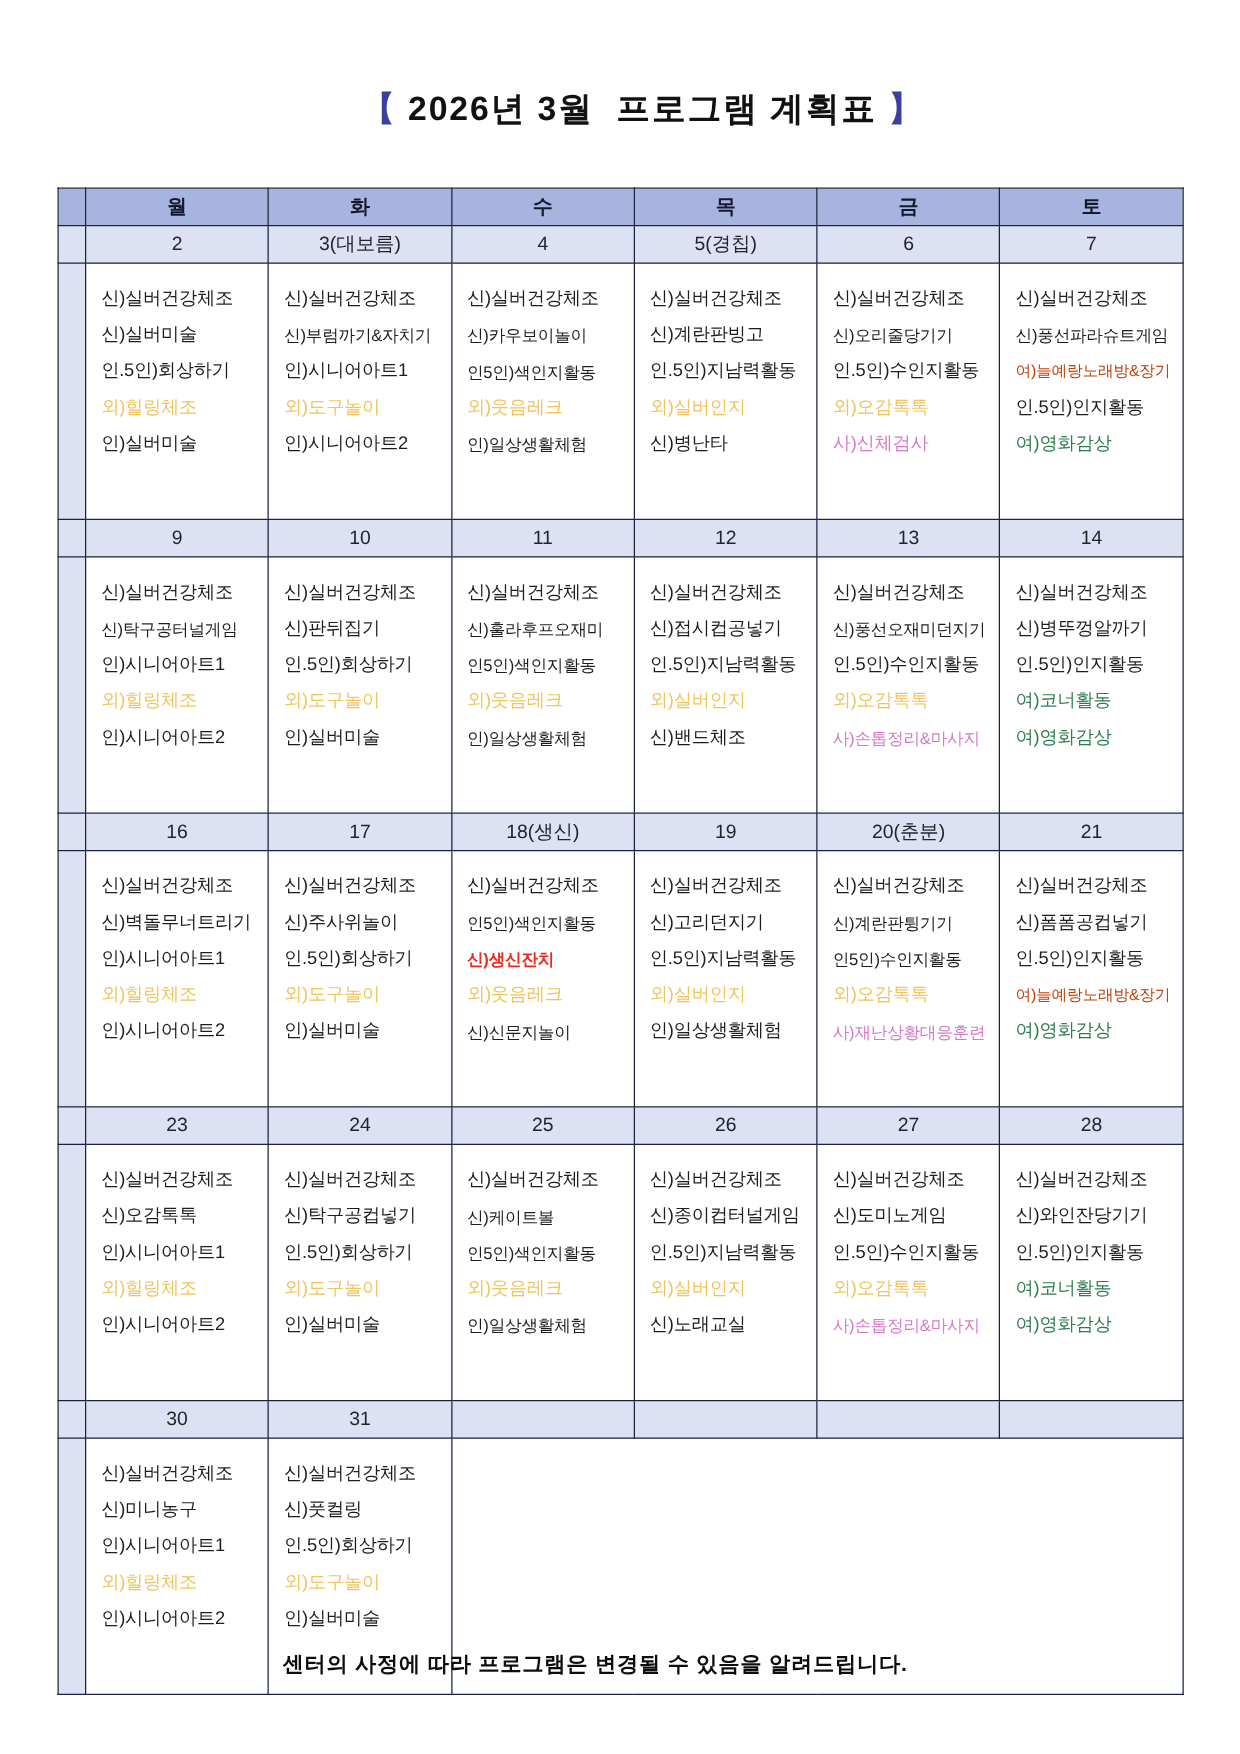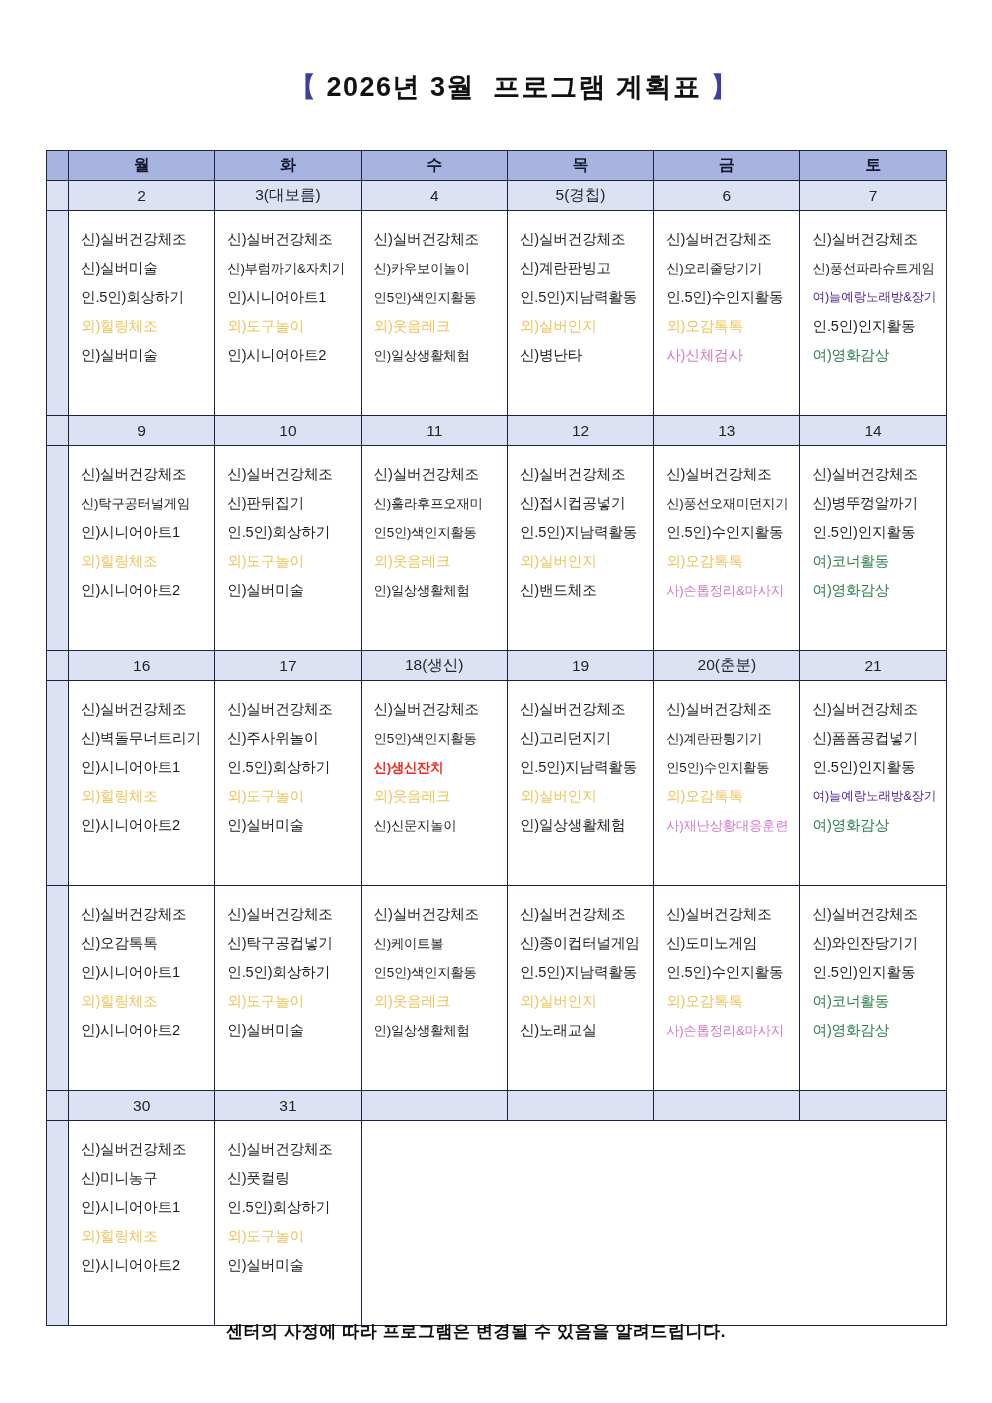--- a/index.html
+++ b/index.html
@@ -105,21 +105,21 @@
   .prog {
     font-size: 14.6px;
     line-height: 29px;
     white-space: nowrap;
     letter-spacing: -0.2px;
   }
   .c-black  { color: #1d1d1d; }
   .c-gold   { color: #f0c45c; }
   .c-pink   { color: #d57ac6; }
   .c-green  { color: #2e7d4f; }
-  .c-sage   { color: #4c1d95; font-size: 12.6px; }
+  .c-sage   { color: #c2410c; font-size: 12.6px; }
   .c-red    { color: #ee2a21; font-weight: bold; }
   .sq       { font-size: 13.3px; }
 
   
   .footer-note {
     position: absolute;
     left: 0;
     right: 0;
     top: 1308px;
     text-align: center;
@@ -319,20 +319,29 @@
             <div class="prog c-pink sq">사)재난상황대응훈련</div>
           </td>
           <td>
             <div class="prog c-black">신)실버건강체조</div>
             <div class="prog c-black">신)폼폼공컵넣기</div>
             <div class="prog c-black">인.5인)인지활동</div>
             <div class="prog c-sage">여)늘예랑노래방&amp;장기</div>
             <div class="prog c-green">여)영화감상</div>
           </td>
         </tr>
+        <tr class="dates">
+          <td class="gutter-cell"></td>
+          <td class="d-plain">23</td>
+          <td class="d-plain">24</td>
+          <td class="d-plain">25</td>
+          <td class="d-plain">26</td>
+          <td class="d-plain">27</td>
+          <td class="d-plain">28</td>
+        </tr>
         <tr class="body">
           <td class="gutter-cell"></td>
           <td>
             <div class="prog c-black">신)실버건강체조</div>
             <div class="prog c-black">신)오감톡톡</div>
             <div class="prog c-black">인)시니어아트1</div>
             <div class="prog c-gold">외)힐링체조</div>
             <div class="prog c-black">인)시니어아트2</div>
           </td>
           <td>

